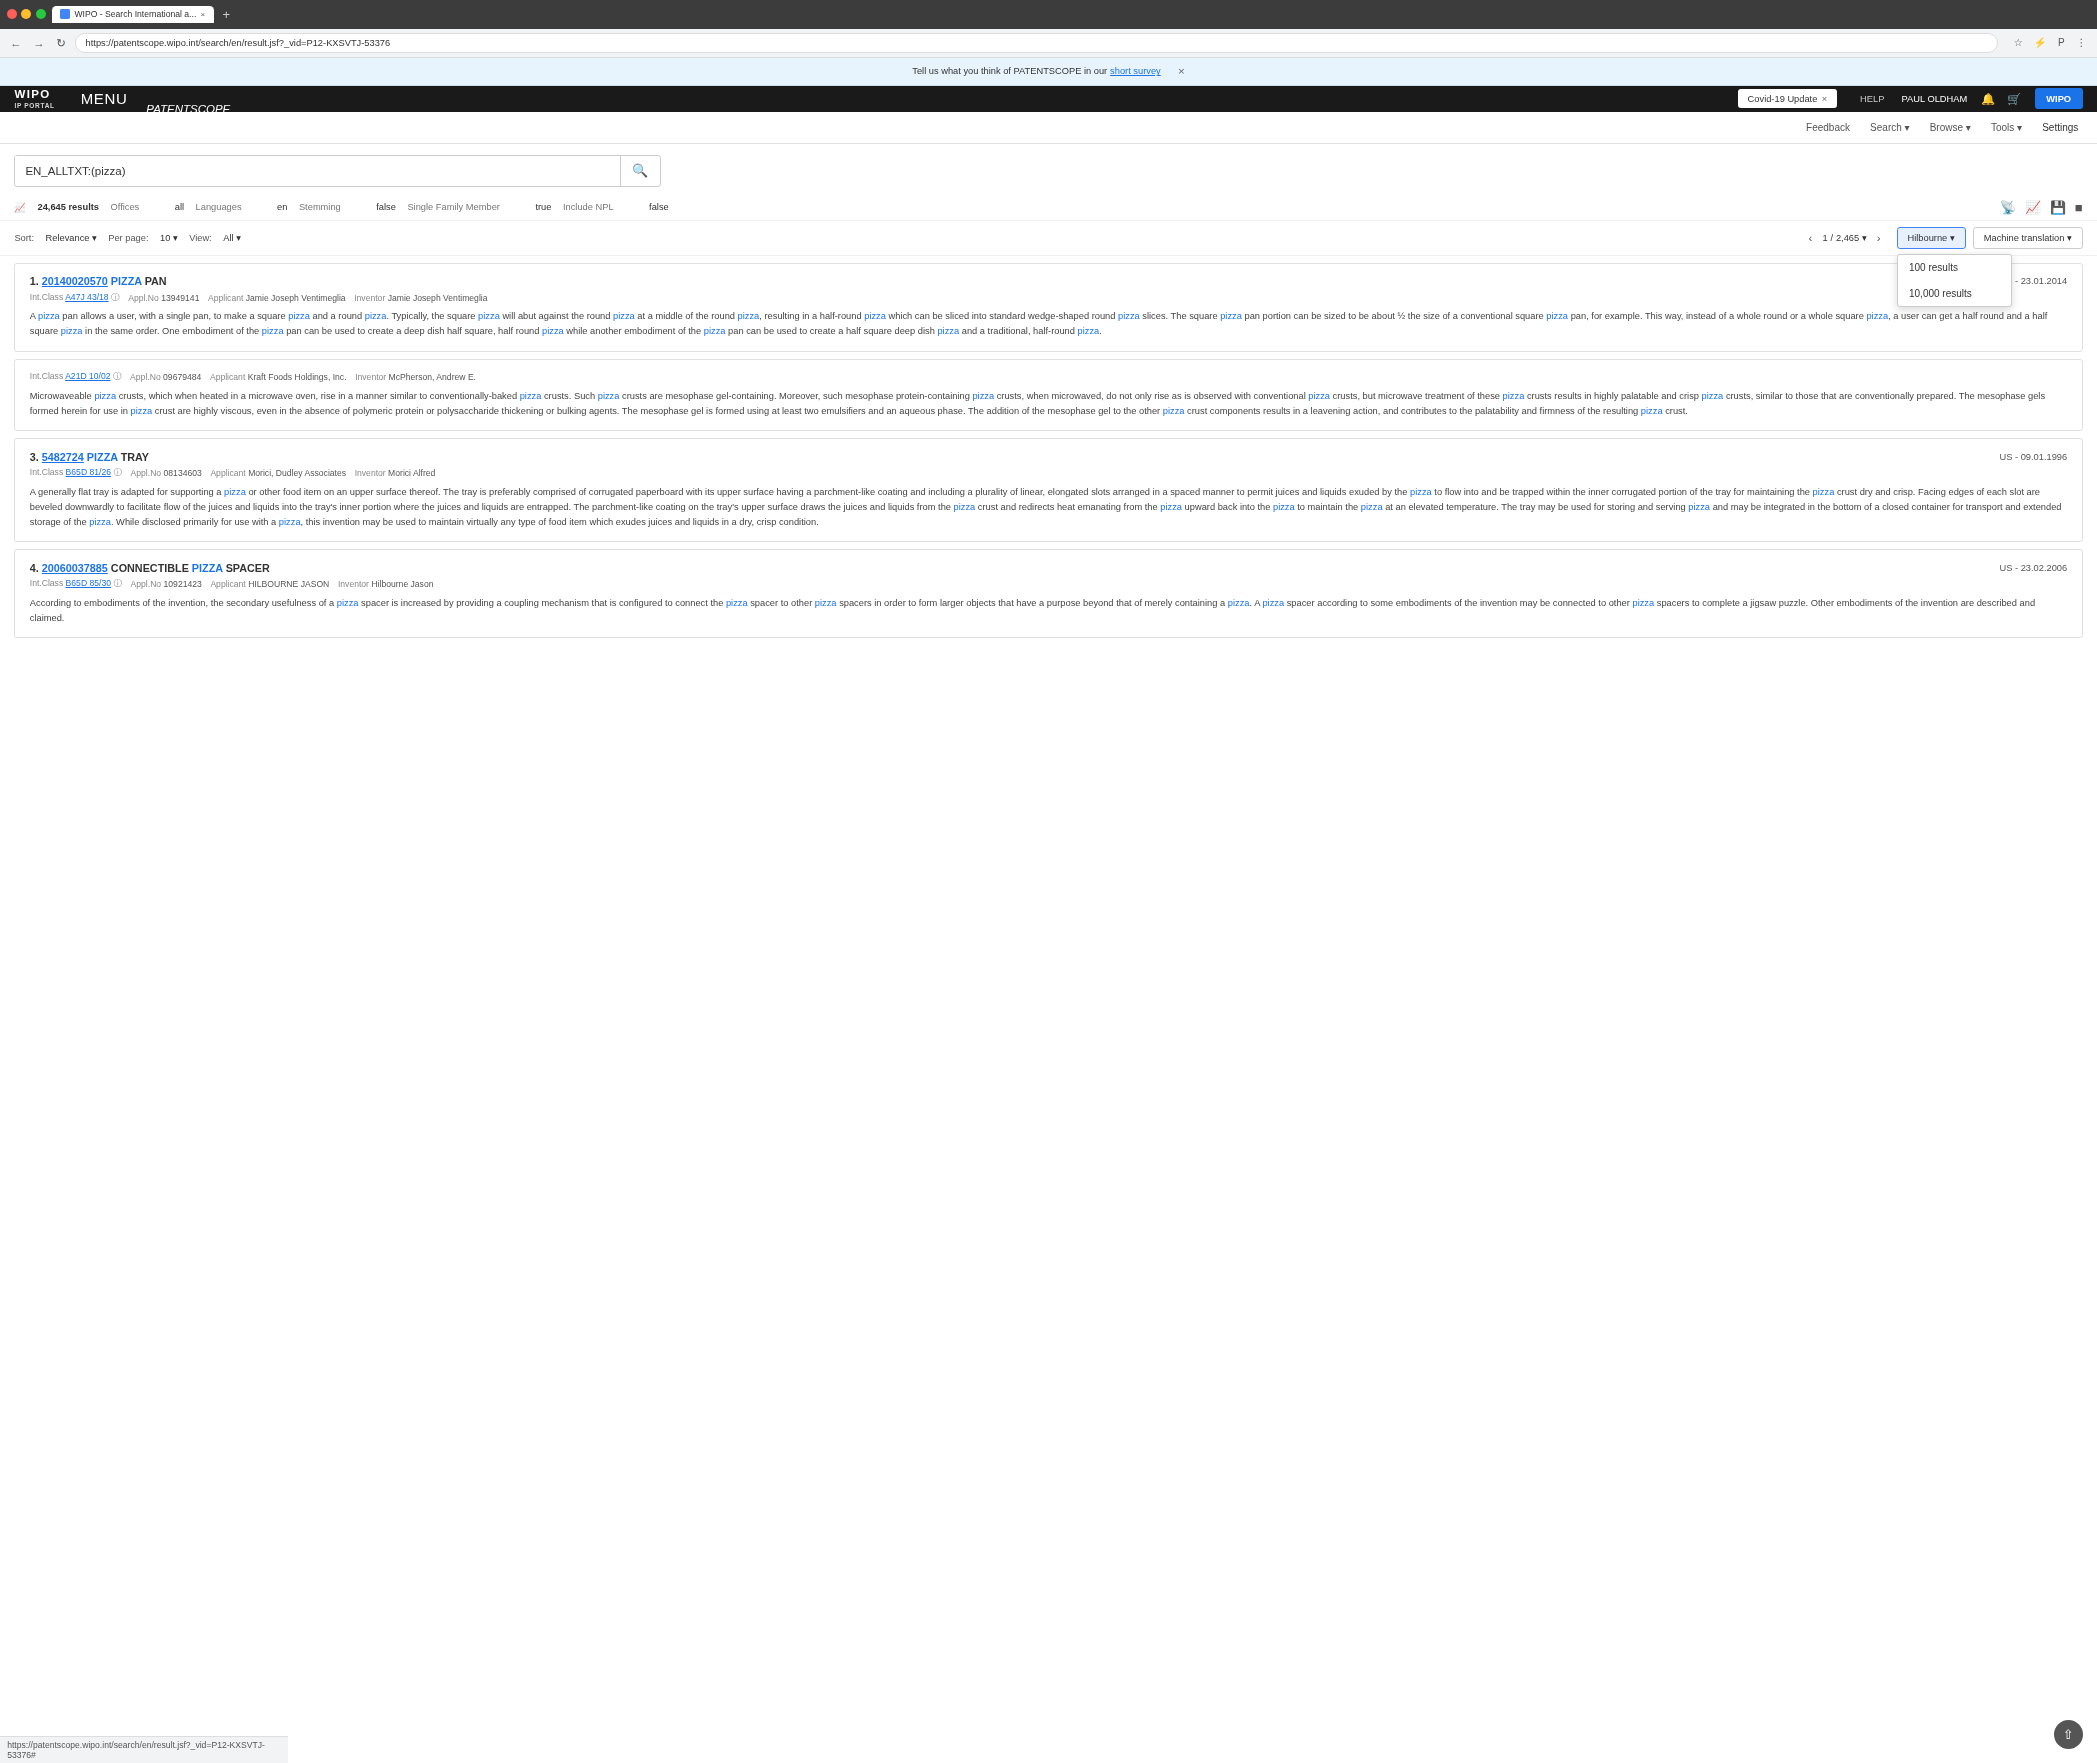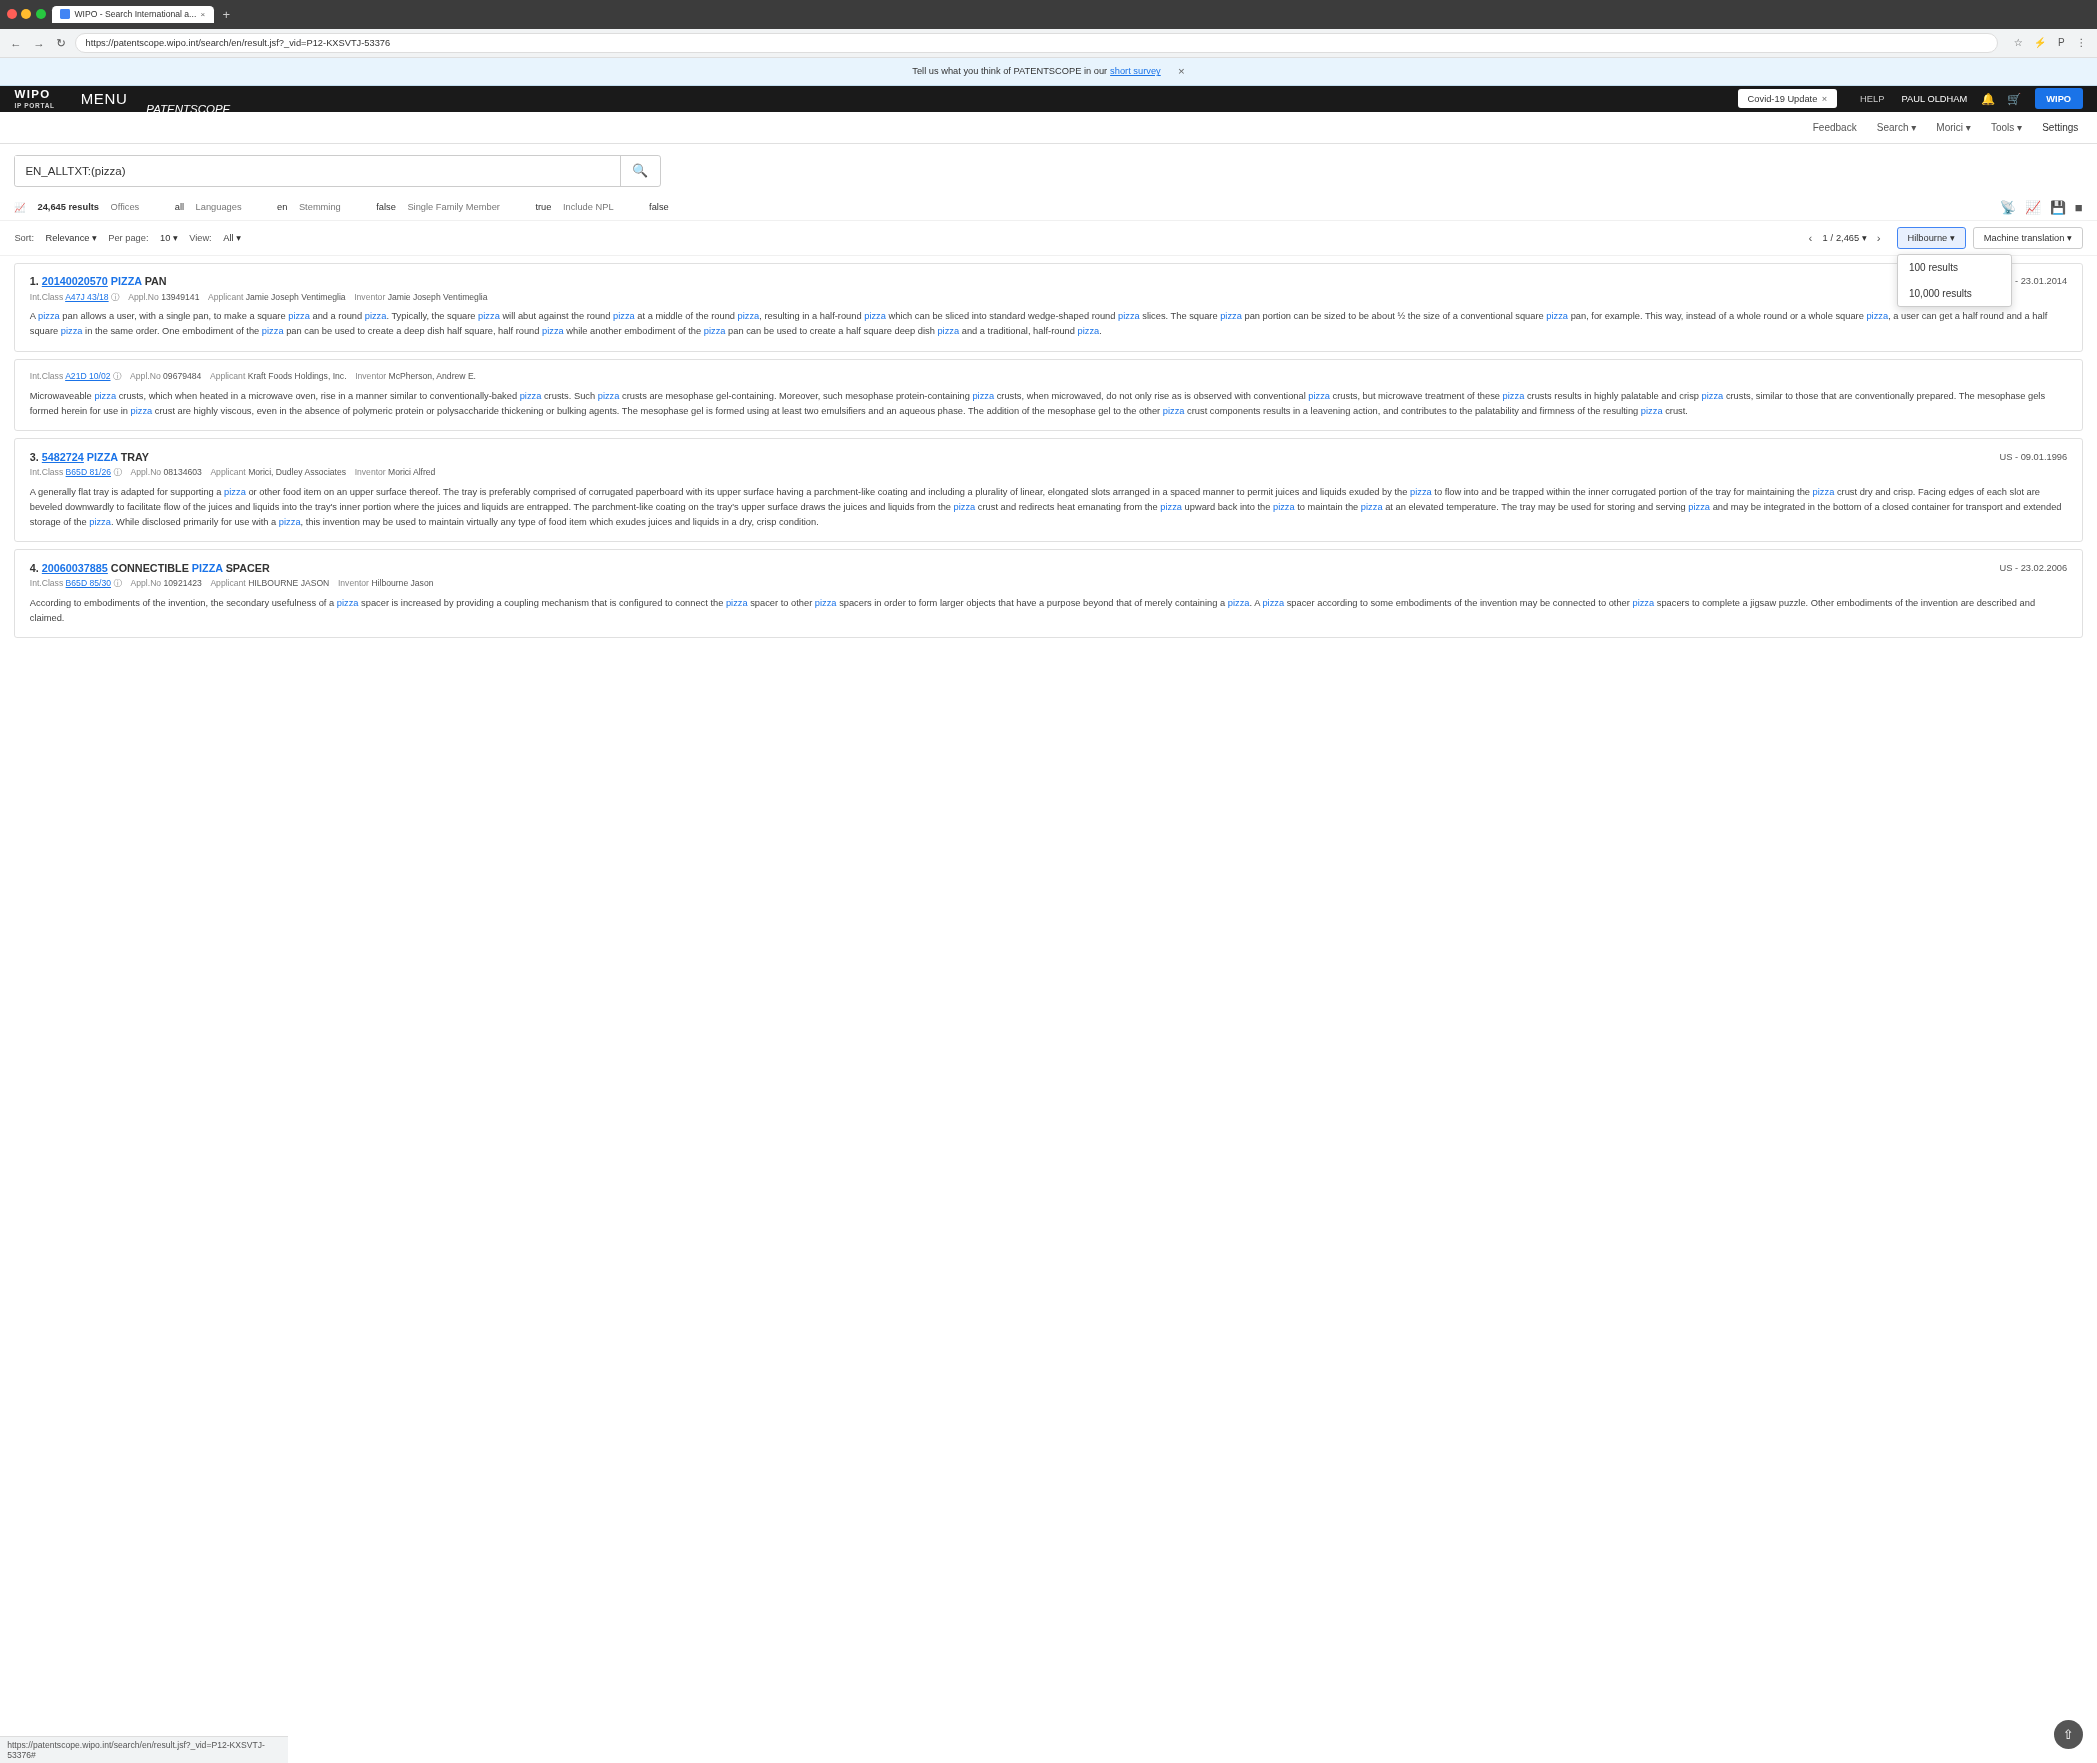--- a/index.html
+++ b/index.html
@@ -287,20 +287,21 @@
     .result-link { color: #1a73e8; text-decoration: underline; cursor: pointer; }
     .result-highlight { color: #1a73e8; font-weight: bold; }
     .result-date { font-size: 9.3px; color: #555; }
     .result-meta {
       font-size: 8.6px;
       color: #555;
       margin-bottom: 5.8px;
       display: flex;
       flex-wrap: wrap;
       gap: 8.6px;
+      align-items: center;
     }
     .result-meta-label { color: #888; }
     .result-meta-link { color: #1a73e8; text-decoration: underline; cursor: pointer; }
     .result-body { font-size: 9.3px; color: #444; line-height: 1.6; }
     .text-highlight { color: #1a73e8; }
 
     
     .status-bar {
       position: fixed;
       bottom: 0;
@@ -381,21 +382,21 @@
   <span class="header-help">HELP</span>
   <span class="header-user">PAUL OLDHAM</span>
   <span class="header-bell">🔔</span>
   <span class="header-cart">🛒</span>
   <button class="wipo-btn">WIPO</button>
 </div>
 
 <div class="secondary-nav">
   <span class="sec-nav-item">Feedback</span>
   <span class="sec-nav-item">Search ▾</span>
-  <span class="sec-nav-item">Morici ▾</span>
+  <span class="sec-nav-item">Browse ▾</span>
   <span class="sec-nav-item">Tools ▾</span>
   <span class="sec-nav-item sec-nav-settings">Settings</span>
 </div>
 
 <div class="search-section">
   <div class="search-bar-container">
     <input class="search-input" value="EN_ALLTXT:(pizza)" readonly="" style="">
     <button class="search-btn">🔍</button>
   </div>
 </div>

